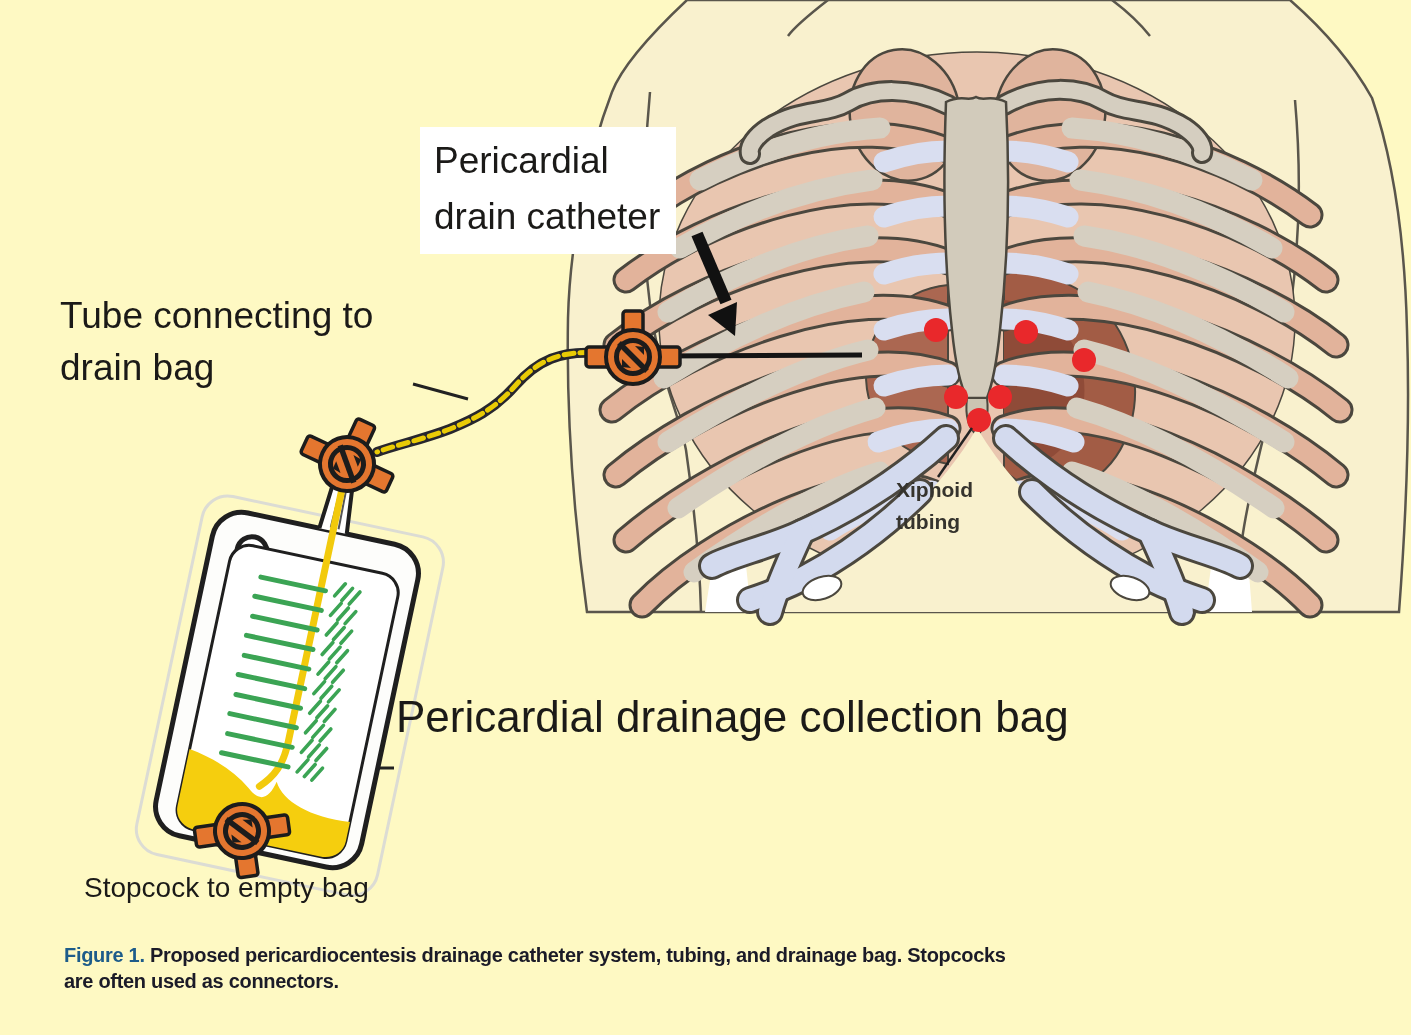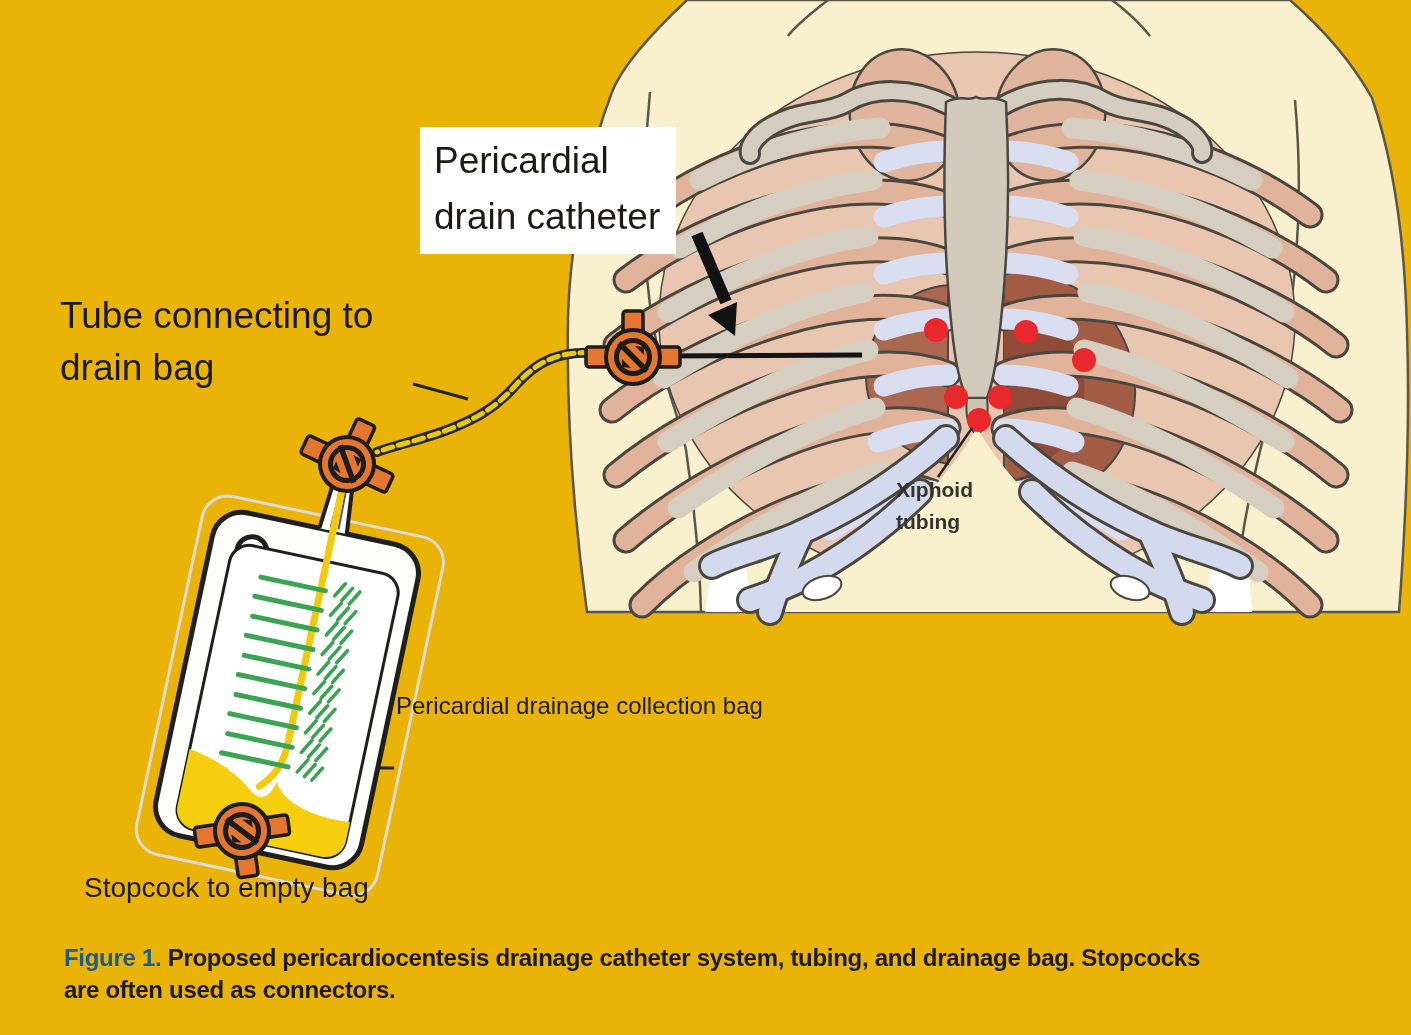--- a/index.html
+++ b/index.html
@@ -1,26 +1,26 @@
 <!DOCTYPE html>
 <html><head>
 <meta charset="utf-8">
 <style>
   html,body{margin:0;padding:0;background:#ffffff;}
-  #page{position:relative;width:1411px;height:1035px;background:#eab308;overflow:hidden;
+  #page{position:relative;width:1411px;height:1035px;background:#fef9c3;overflow:hidden;
         font-family:"Liberation Sans",sans-serif;}
   #art{position:absolute;left:0;top:0;width:1411px;height:935px;}
   .lbl{position:absolute;color:#1b1a18;white-space:nowrap;}
   #lbl-catheter{left:420px;top:127px;background:#ffffff;padding:6px 16px 10px 14px;
                 font-size:37px;line-height:1.5;}
   #lbl-tube{left:60px;top:290px;width:348px;text-align:left;font-size:37px;line-height:1.4;}
   #lbl-xiphoid{left:884px;top:474px;font-size:21px;font-weight:700;color:#35332d;line-height:1.5;margin-left:12px;}
-  #lbl-bag{left:396px;top:692px;font-size:24px;}
+  #lbl-bag{left:396px;top:692px;font-size:44px;}
   #lbl-stop{left:84px;top:872px;font-size:28px;}
-  #caption{position:absolute;left:64px;top:942px;width:1336px;font-size:24px;font-weight:700;
+  #caption{position:absolute;left:64px;top:942px;width:1336px;font-size:20px;font-weight:700;
            letter-spacing:-0.3px;line-height:1.32;color:#1b1b28;}
   #caption .figlabel{color:#1d5c8a;}
 </style>
 </head>
 <body>
 
 <div id="page">
 
 <svg id="art" viewBox="0 0 1411 935">
   <defs>

